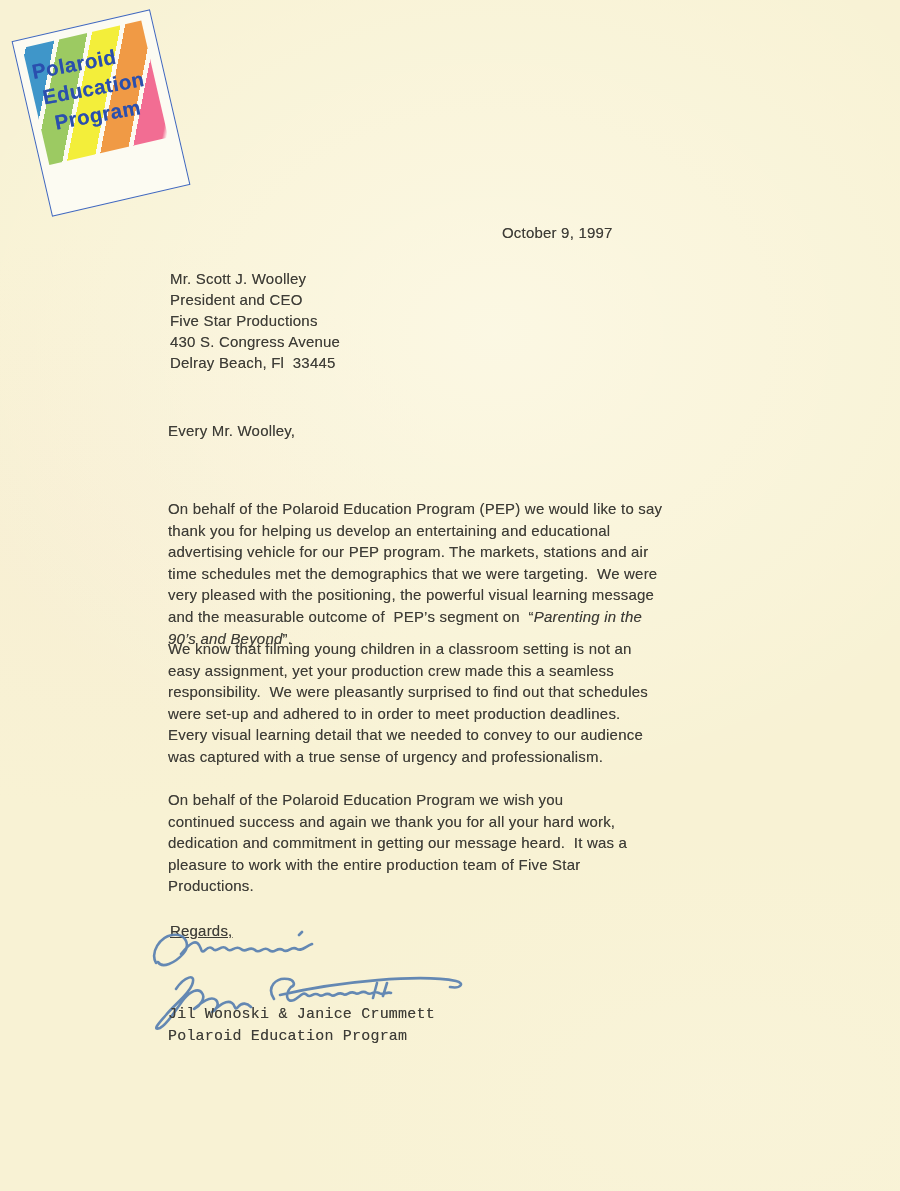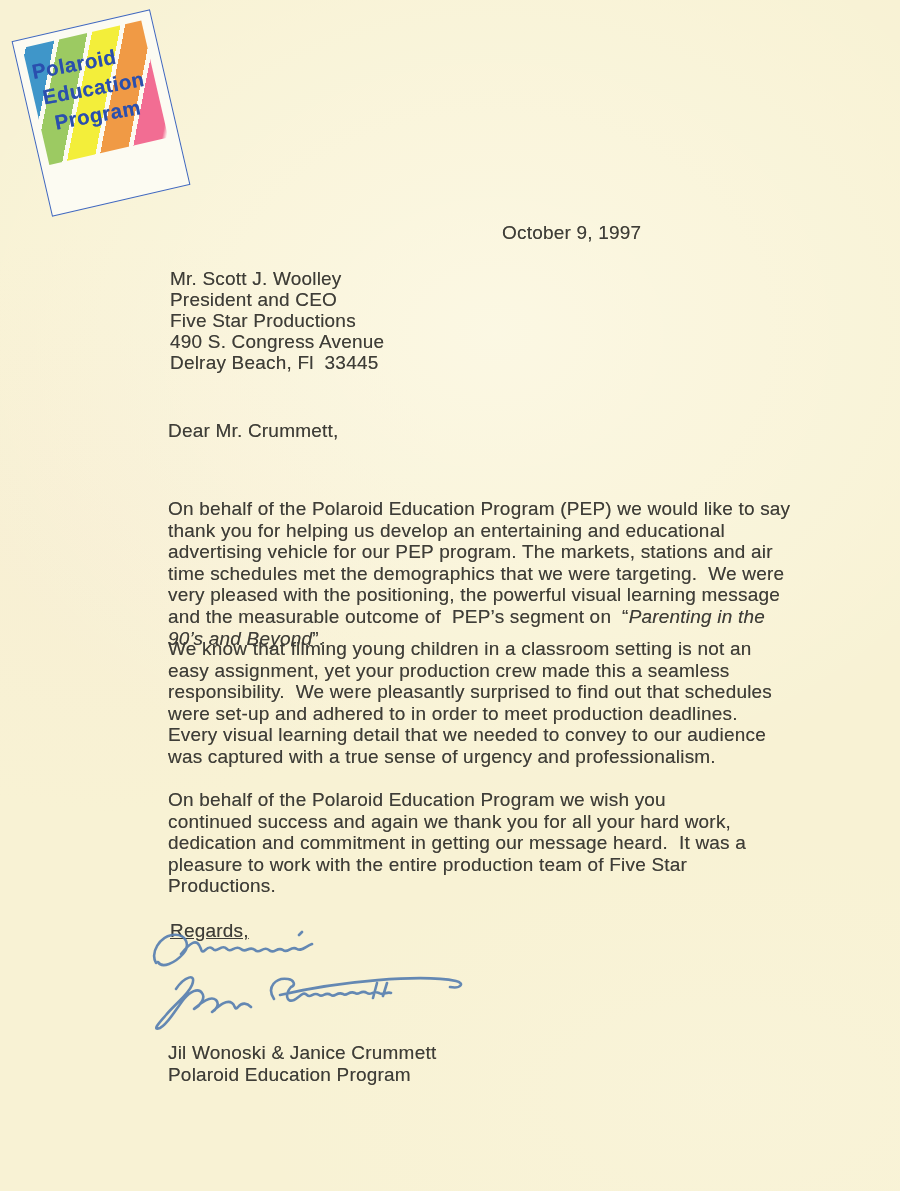--- a/index.html
+++ b/index.html
@@ -11,21 +11,21 @@
     position:relative;width:900px;height:1191px;
     background:
       radial-gradient(90% 55% at 55% 28%, rgba(255,253,242,.5), rgba(255,253,242,0) 72%),
       radial-gradient(55% 35% at 12% 44%, rgba(246,228,210,.22), rgba(246,228,210,0) 70%),
       radial-gradient(70% 30% at 80% 92%, rgba(250,246,225,.35), rgba(250,246,225,0) 75%),
       var(--paper,#f8f2d4);
     color:var(--ink,#3e3d37);
   }
   .txt{
     position:absolute;
-    font-size:19px;line-height:21.6px;
+    font-size:15px;line-height:21.6px;
     white-space:pre-wrap;
     letter-spacing:.2px;
     text-shadow:0 0 .6px rgba(62,61,55,.55);
   }
   .recipient{line-height:21px;}
   .it{font-style:italic;}
   
   .logo-wrap{position:absolute;left:0;top:0;width:220px;height:230px;}
   .polaroid{
     position:absolute;left:30px;top:23px;width:140px;height:178px;
@@ -70,24 +70,24 @@
         <span>Program</span>
       </div>
     </div>
   </div>
 
   <div class="txt" style="left:502px;top:222px;">October 9, 1997</div>
 
   <div class="txt recipient" style="left:170px;top:268px;">Mr. Scott J. Woolley
 President and CEO
 Five Star Productions
-490 S. Congress Avenue
+430 S. Congress Avenue
 Delray Beach, Fl  33445</div>
 
-  <div class="txt" style="left:168px;top:420px;">Dear Mr. Crummett,</div>
+  <div class="txt" style="left:168px;top:420px;">Every Mr. Woolley,</div>
 
   <div class="txt" style="left:168px;top:466px;width:640px;margin-top:32px;"><span>On behalf of the Polaroid Education Program (PEP) we would like to say
 thank you for helping us develop an entertaining and educational
 advertising vehicle for our PEP program. The markets, stations and air
 time schedules met the demographics that we were targeting.  We were
 very pleased with the positioning, the powerful visual learning message
 and the measurable outcome of  PEP’s segment on  “</span><span class="it">Parenting in the
 90’s and Beyond</span><span>”.</span></div>
 
   <div class="txt" style="left:168px;top:638px;width:640px;">We know that filming young children in a classroom setting is not an
@@ -116,16 +116,16 @@
          C60,81 70,72 76,77 C80,81 76,87 72,89 C78,84 86,76 92,80
          C96,83 94,88 98,84 C102,79 107,80 111,84
          M134,76 C126,64 136,54 148,56 C154,57 156,62 151,64
          C145,71 146,80 154,77 C160,74 163,68 167,72 C171,76 173,68 179,72
          C183,75 185,68 191,72 C195,75 197,68 203,71 C207,74 209,67 215,70
          C219,73 221,66 227,70 C231,73 233,67 239,70 C243,73 247,68 251,70
          M237,60 l-4,15 M247,60 l-4,13
          M140,72 C200,58 282,51 316,58 C325,60 321,66 310,64"></path>
   </svg>
 
-  <div class="txt" style="left:168px;top:1042px;"><span>Jil Wonoski &amp; Janice Crummett</span>
+  <div class="txt" style="left:168px;top:1004px;font-family:Liberation Mono, monospace;"><span>Jil Wonoski &amp; Janice Crummett</span>
 <span>Polaroid Education Program</span></div>
 
 </div>
 
 </body></html>

